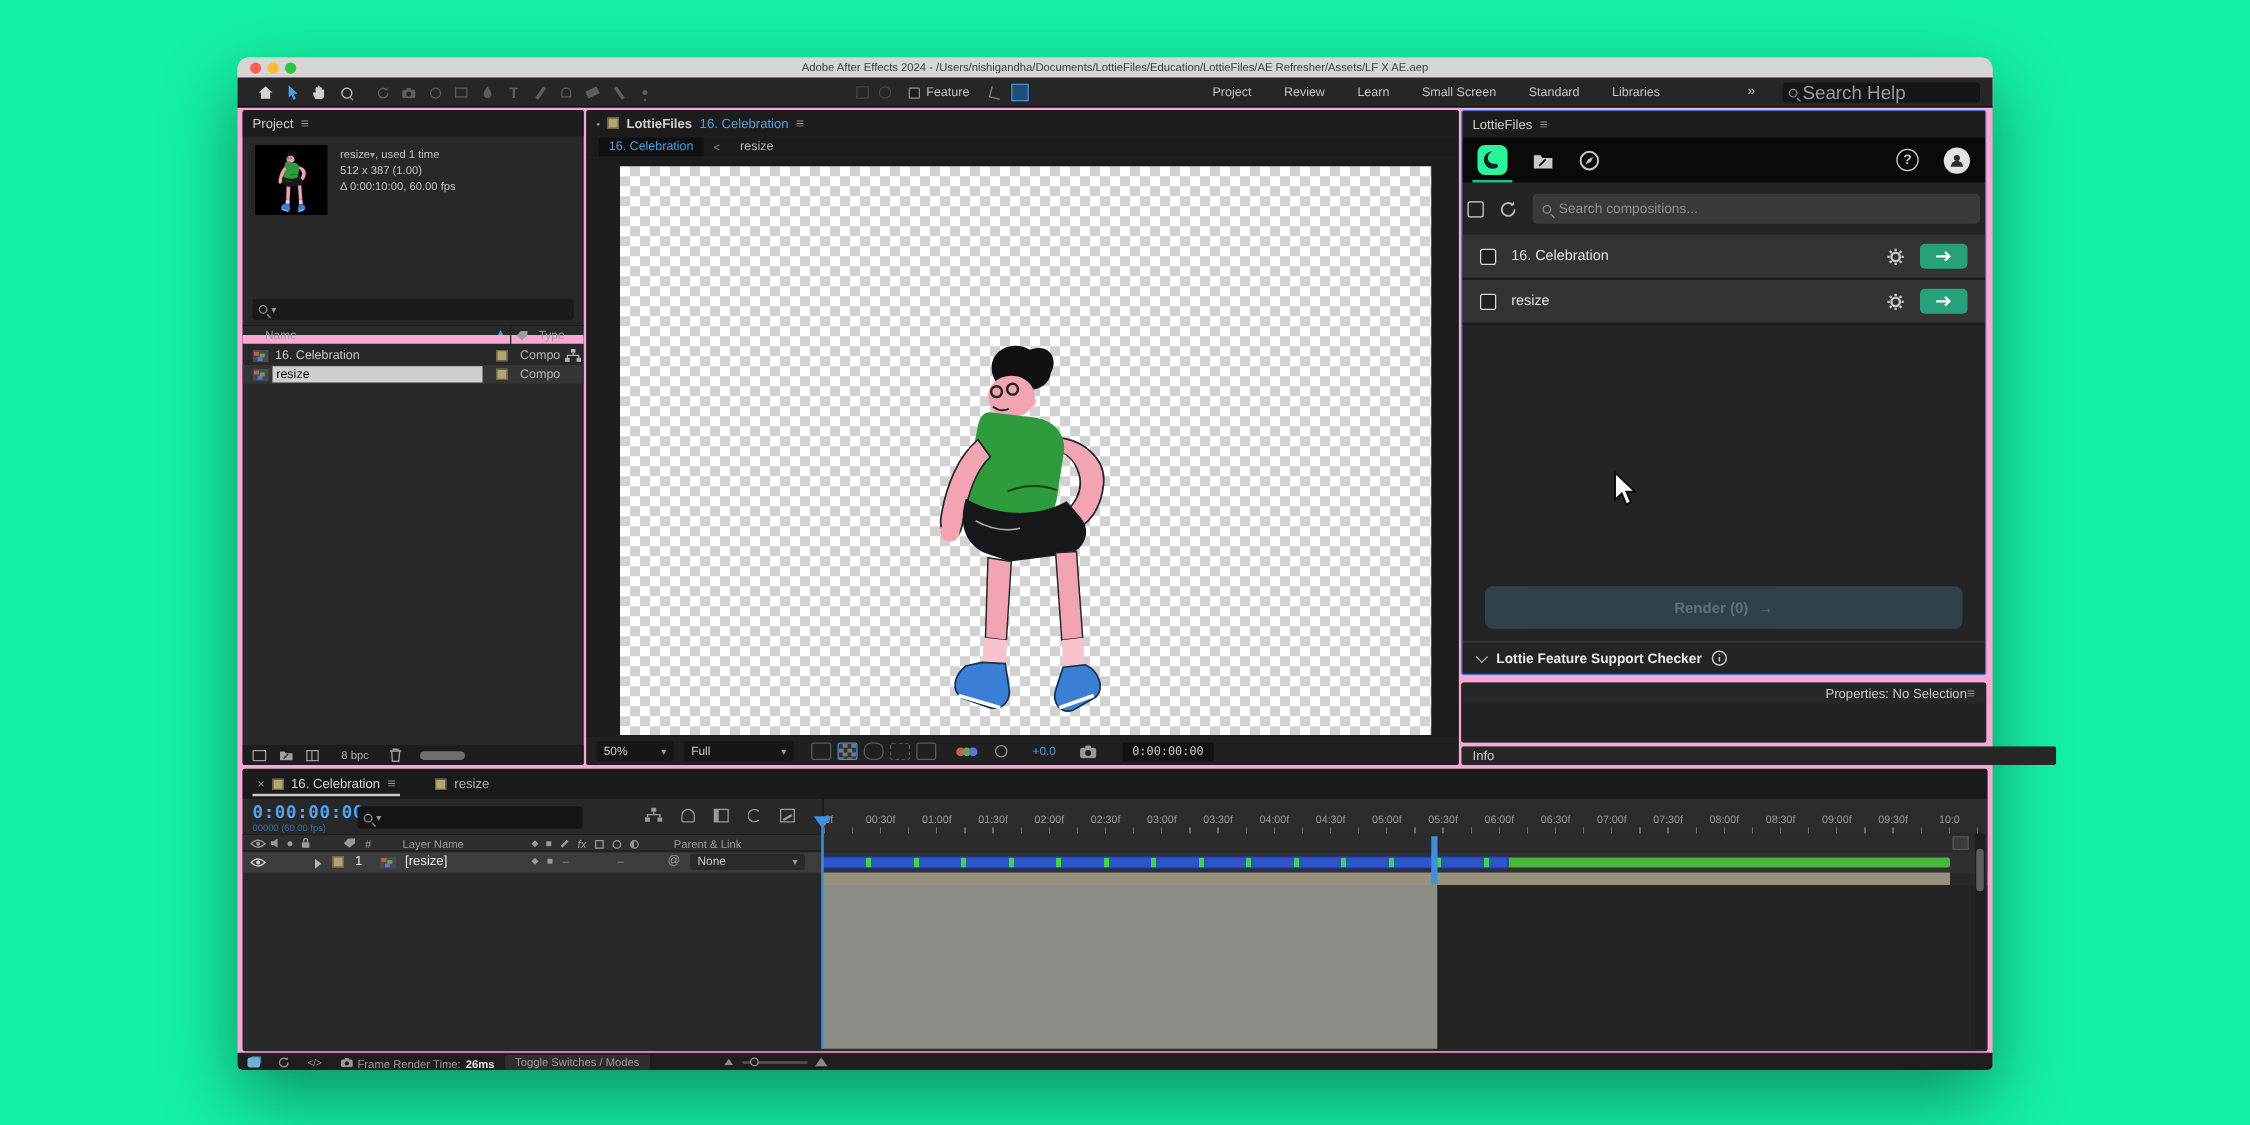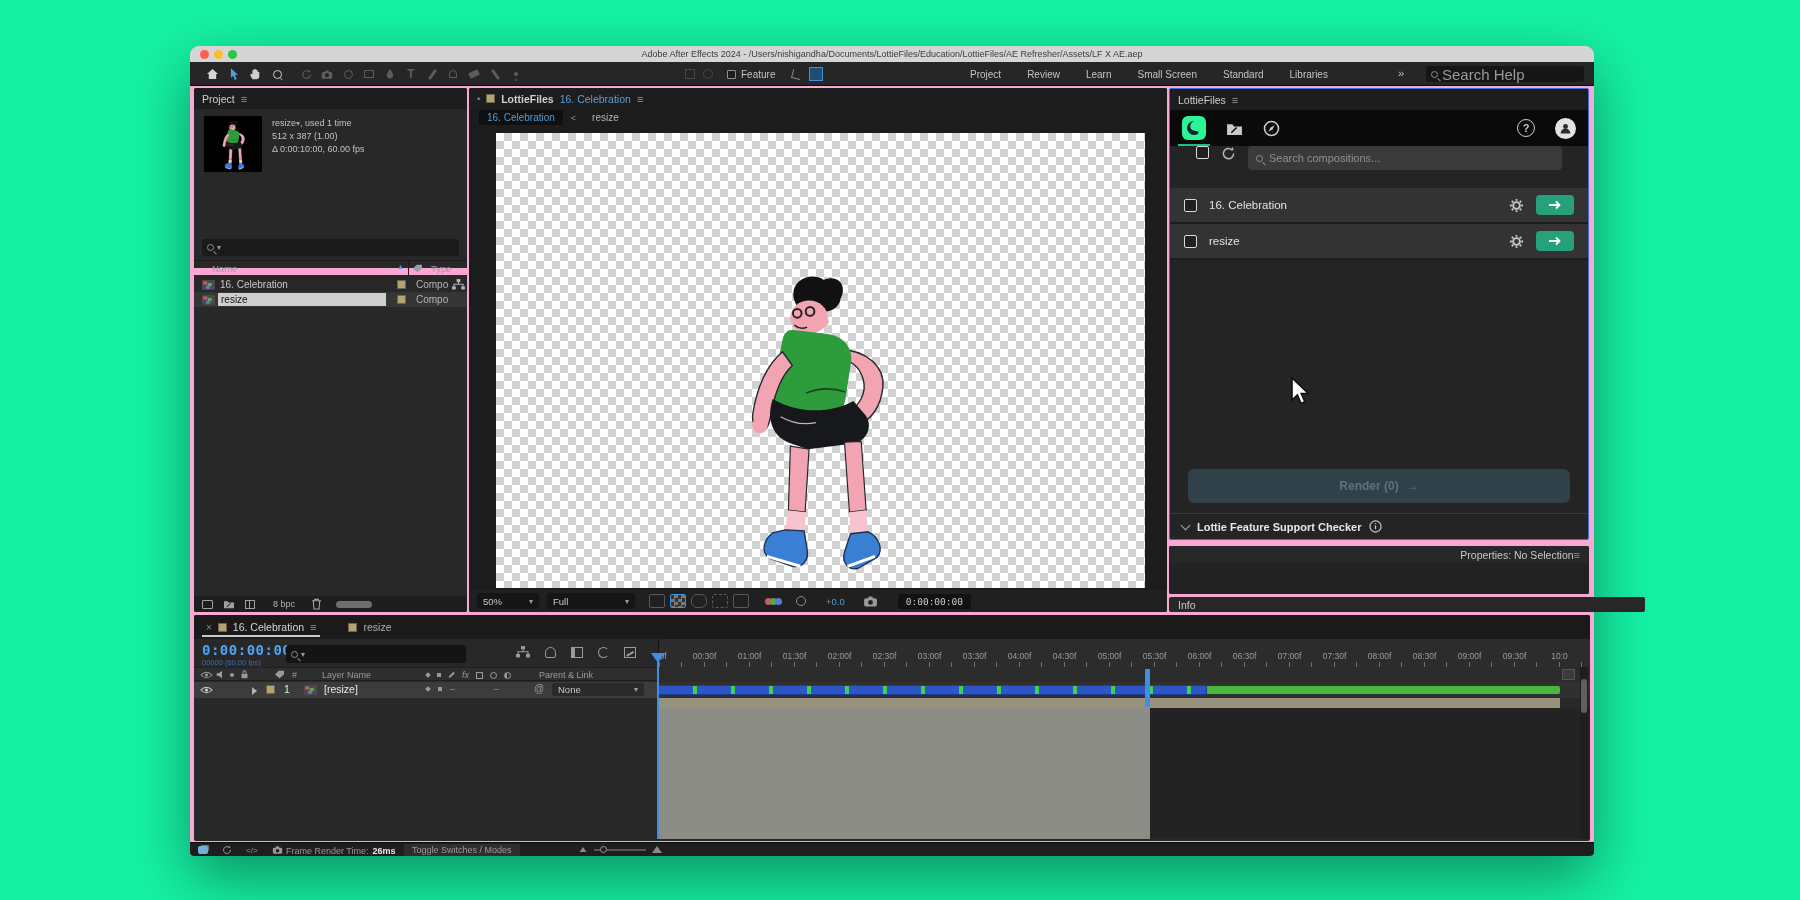--- a/index.html
+++ b/index.html
@@ -65,22 +65,22 @@
   .ic16 { width:16px; height:14px; border:1px solid #5a5a5a; border-radius:2px; }
   .tcbox { background:#121212; border-radius:2px; padding:2px 8px; font-family:"DejaVu Sans Mono",monospace;
            font-size:9.5px; color:#c9c9c9; }
   
   #lottie { border:1px solid #3a6fd8; background:#242424; }
   .lnav { position:absolute; left:0; top:21px; width:100%; height:36px; background:#0a0a0a;
           display:flex; align-items:center; padding:0 12px; gap:20px; }
   .ltab-active { width:24px; height:24px; border-radius:6px; background:#2BF599; display:flex;
                  align-items:center; justify-content:center; position:relative; }
   .ltab-active::after { content:""; position:absolute; left:-4px; bottom:-6px; width:32px; height:2px; background:#19c08c; }
-  .lsearchrow { position:absolute; left:0; top:57px; width:100%; height:42px; display:flex; align-items:flex-start;
-                padding:0 26px; gap:12px; }
+  .lsearchrow { position:absolute; left:0; top:57px; width:100%; height:42px; display:flex; align-items:center;
+                padding:0 4px; gap:12px; }
   .lchk { width:13px; height:13px; border:1.5px solid #d9d9d9; border-radius:2px; background:#202020; }
   .linput { flex:1; height:24px; background:#3a3a3a; border-radius:4px; display:flex; align-items:center;
             padding:0 8px; gap:6px; }
   .linput input { background:transparent; border:0; outline:0; width:100%; color:#d0d0d0; font-size:11px; }
   .linput input::placeholder { color:#909090; }
   .lrow { height:36px; background:#333333; border-bottom:2px solid #1d1d1d; display:flex; align-items:center;
           padding:0 14px; gap:12px; }
   .lrow .nm { flex:1; font-size:11.5px; color:#e2e2e2; }
   .go-btn { width:38px; height:20px; background:#27a07c; border-radius:4px; display:flex; align-items:center;
             justify-content:center; color:#fff; font-size:12px; }

